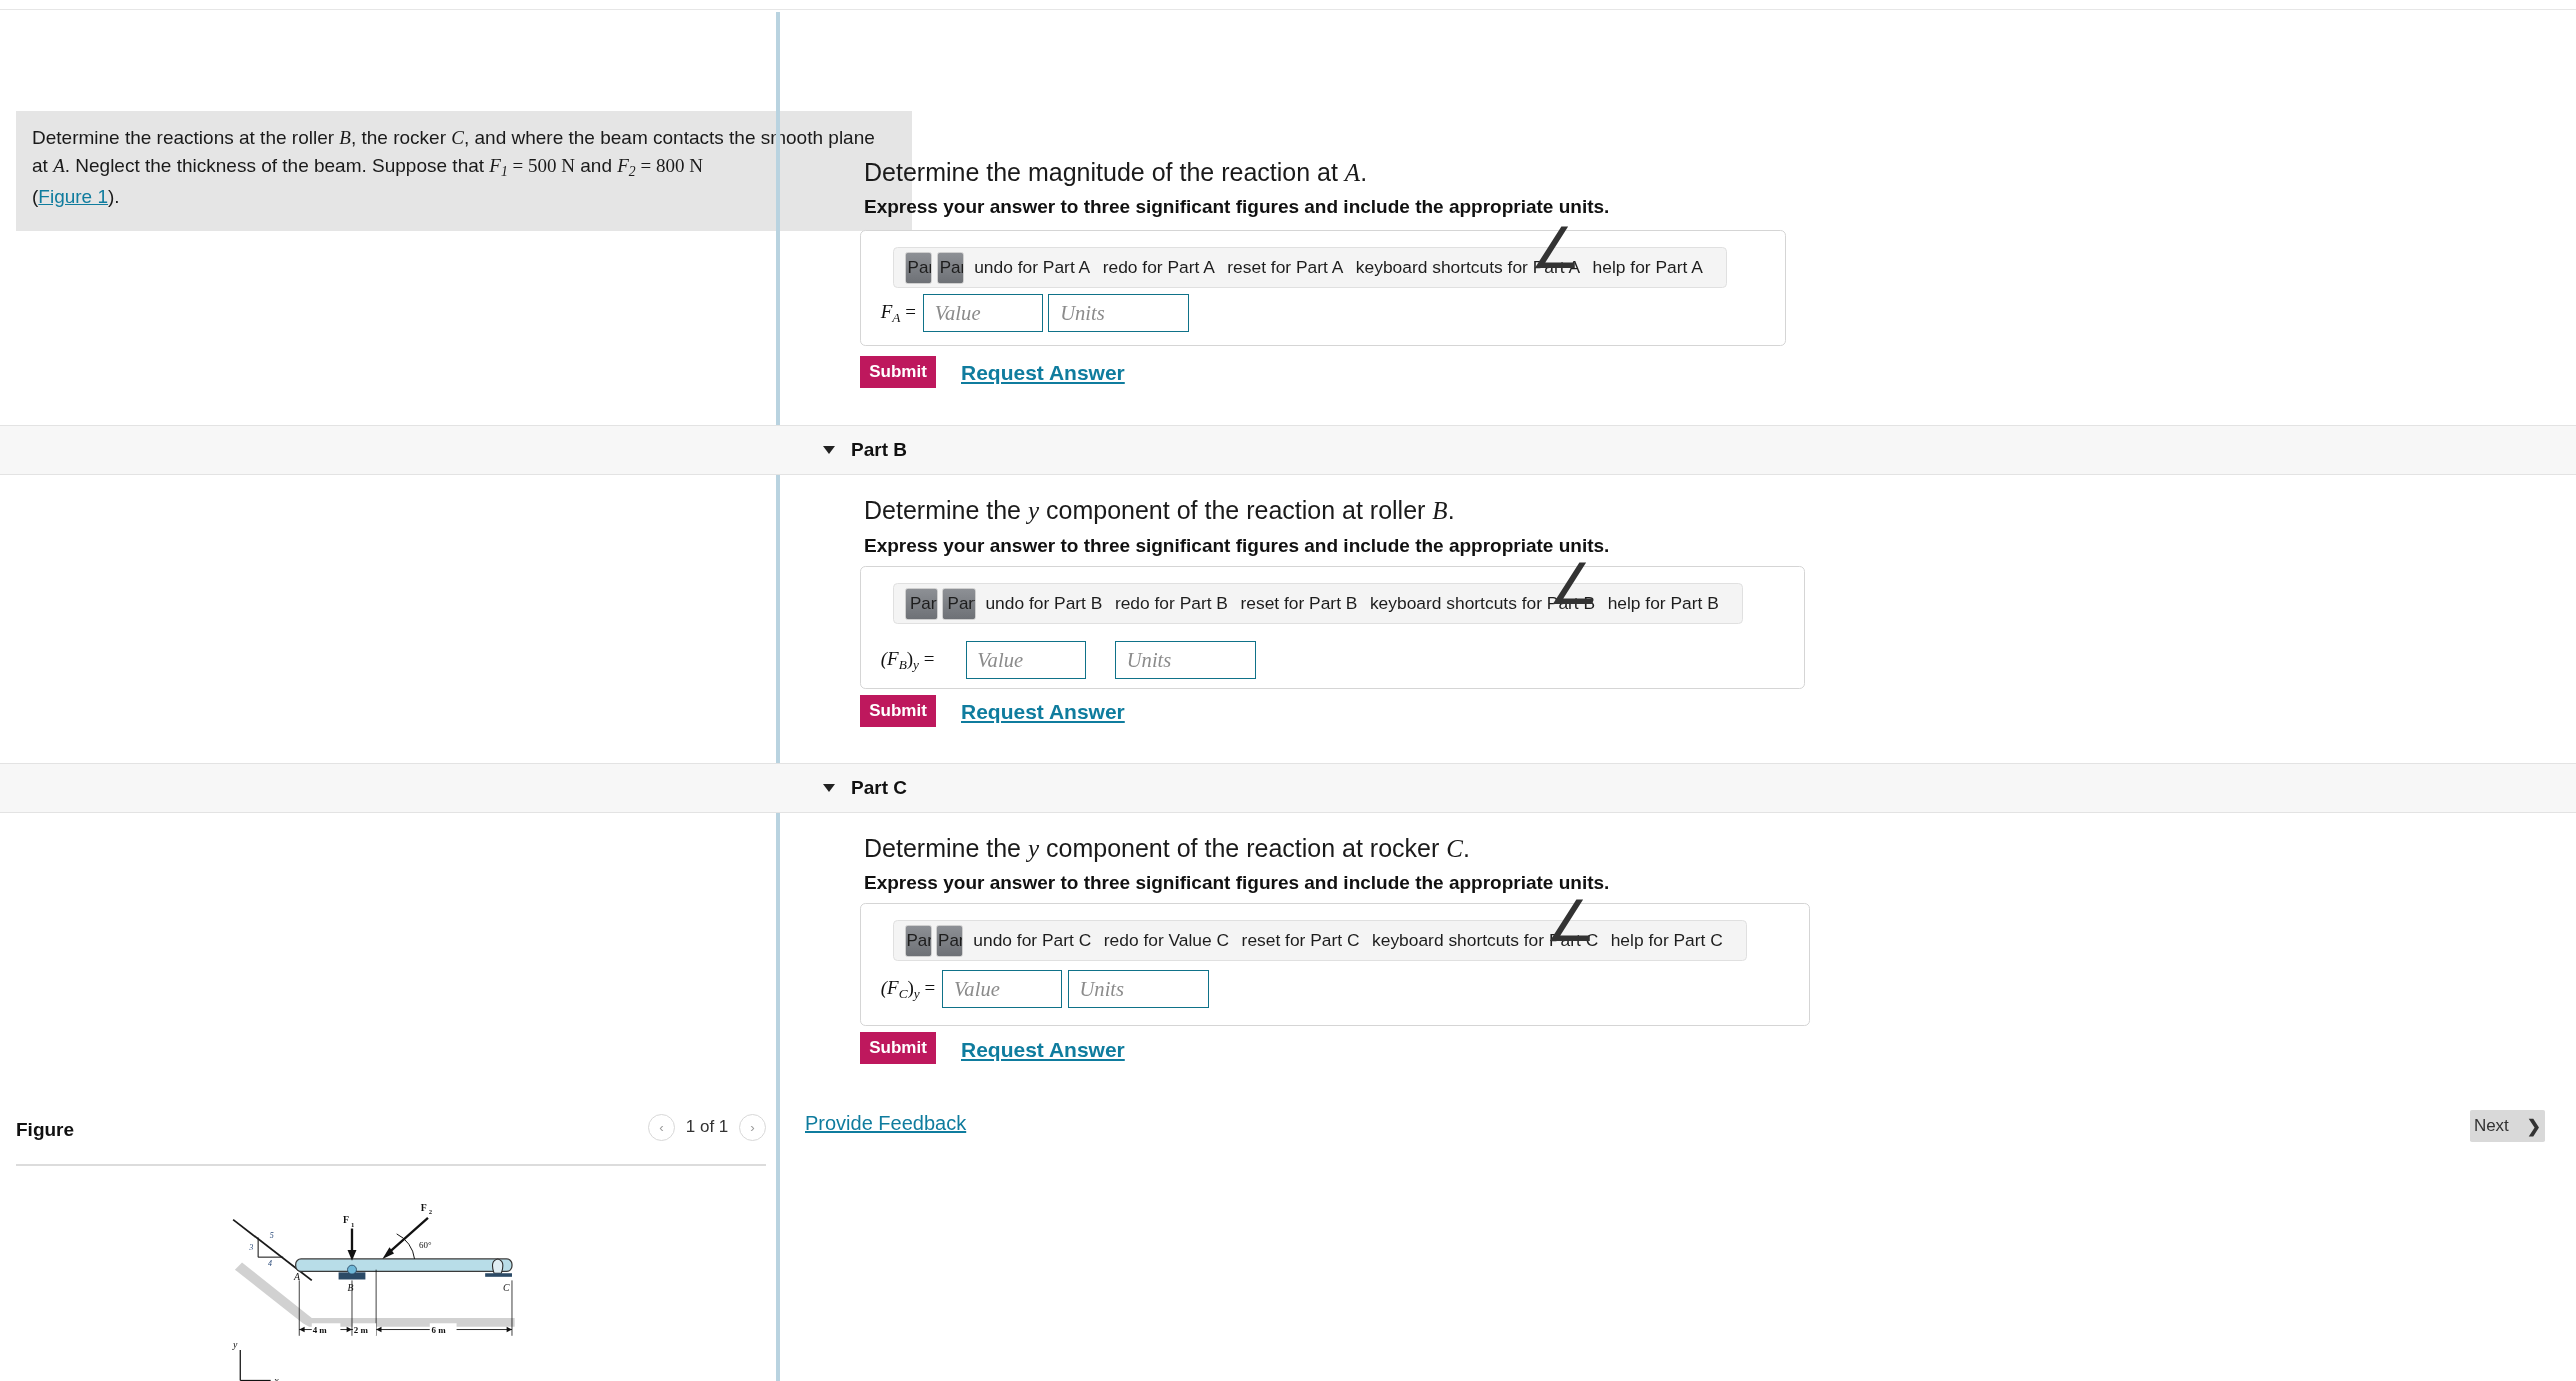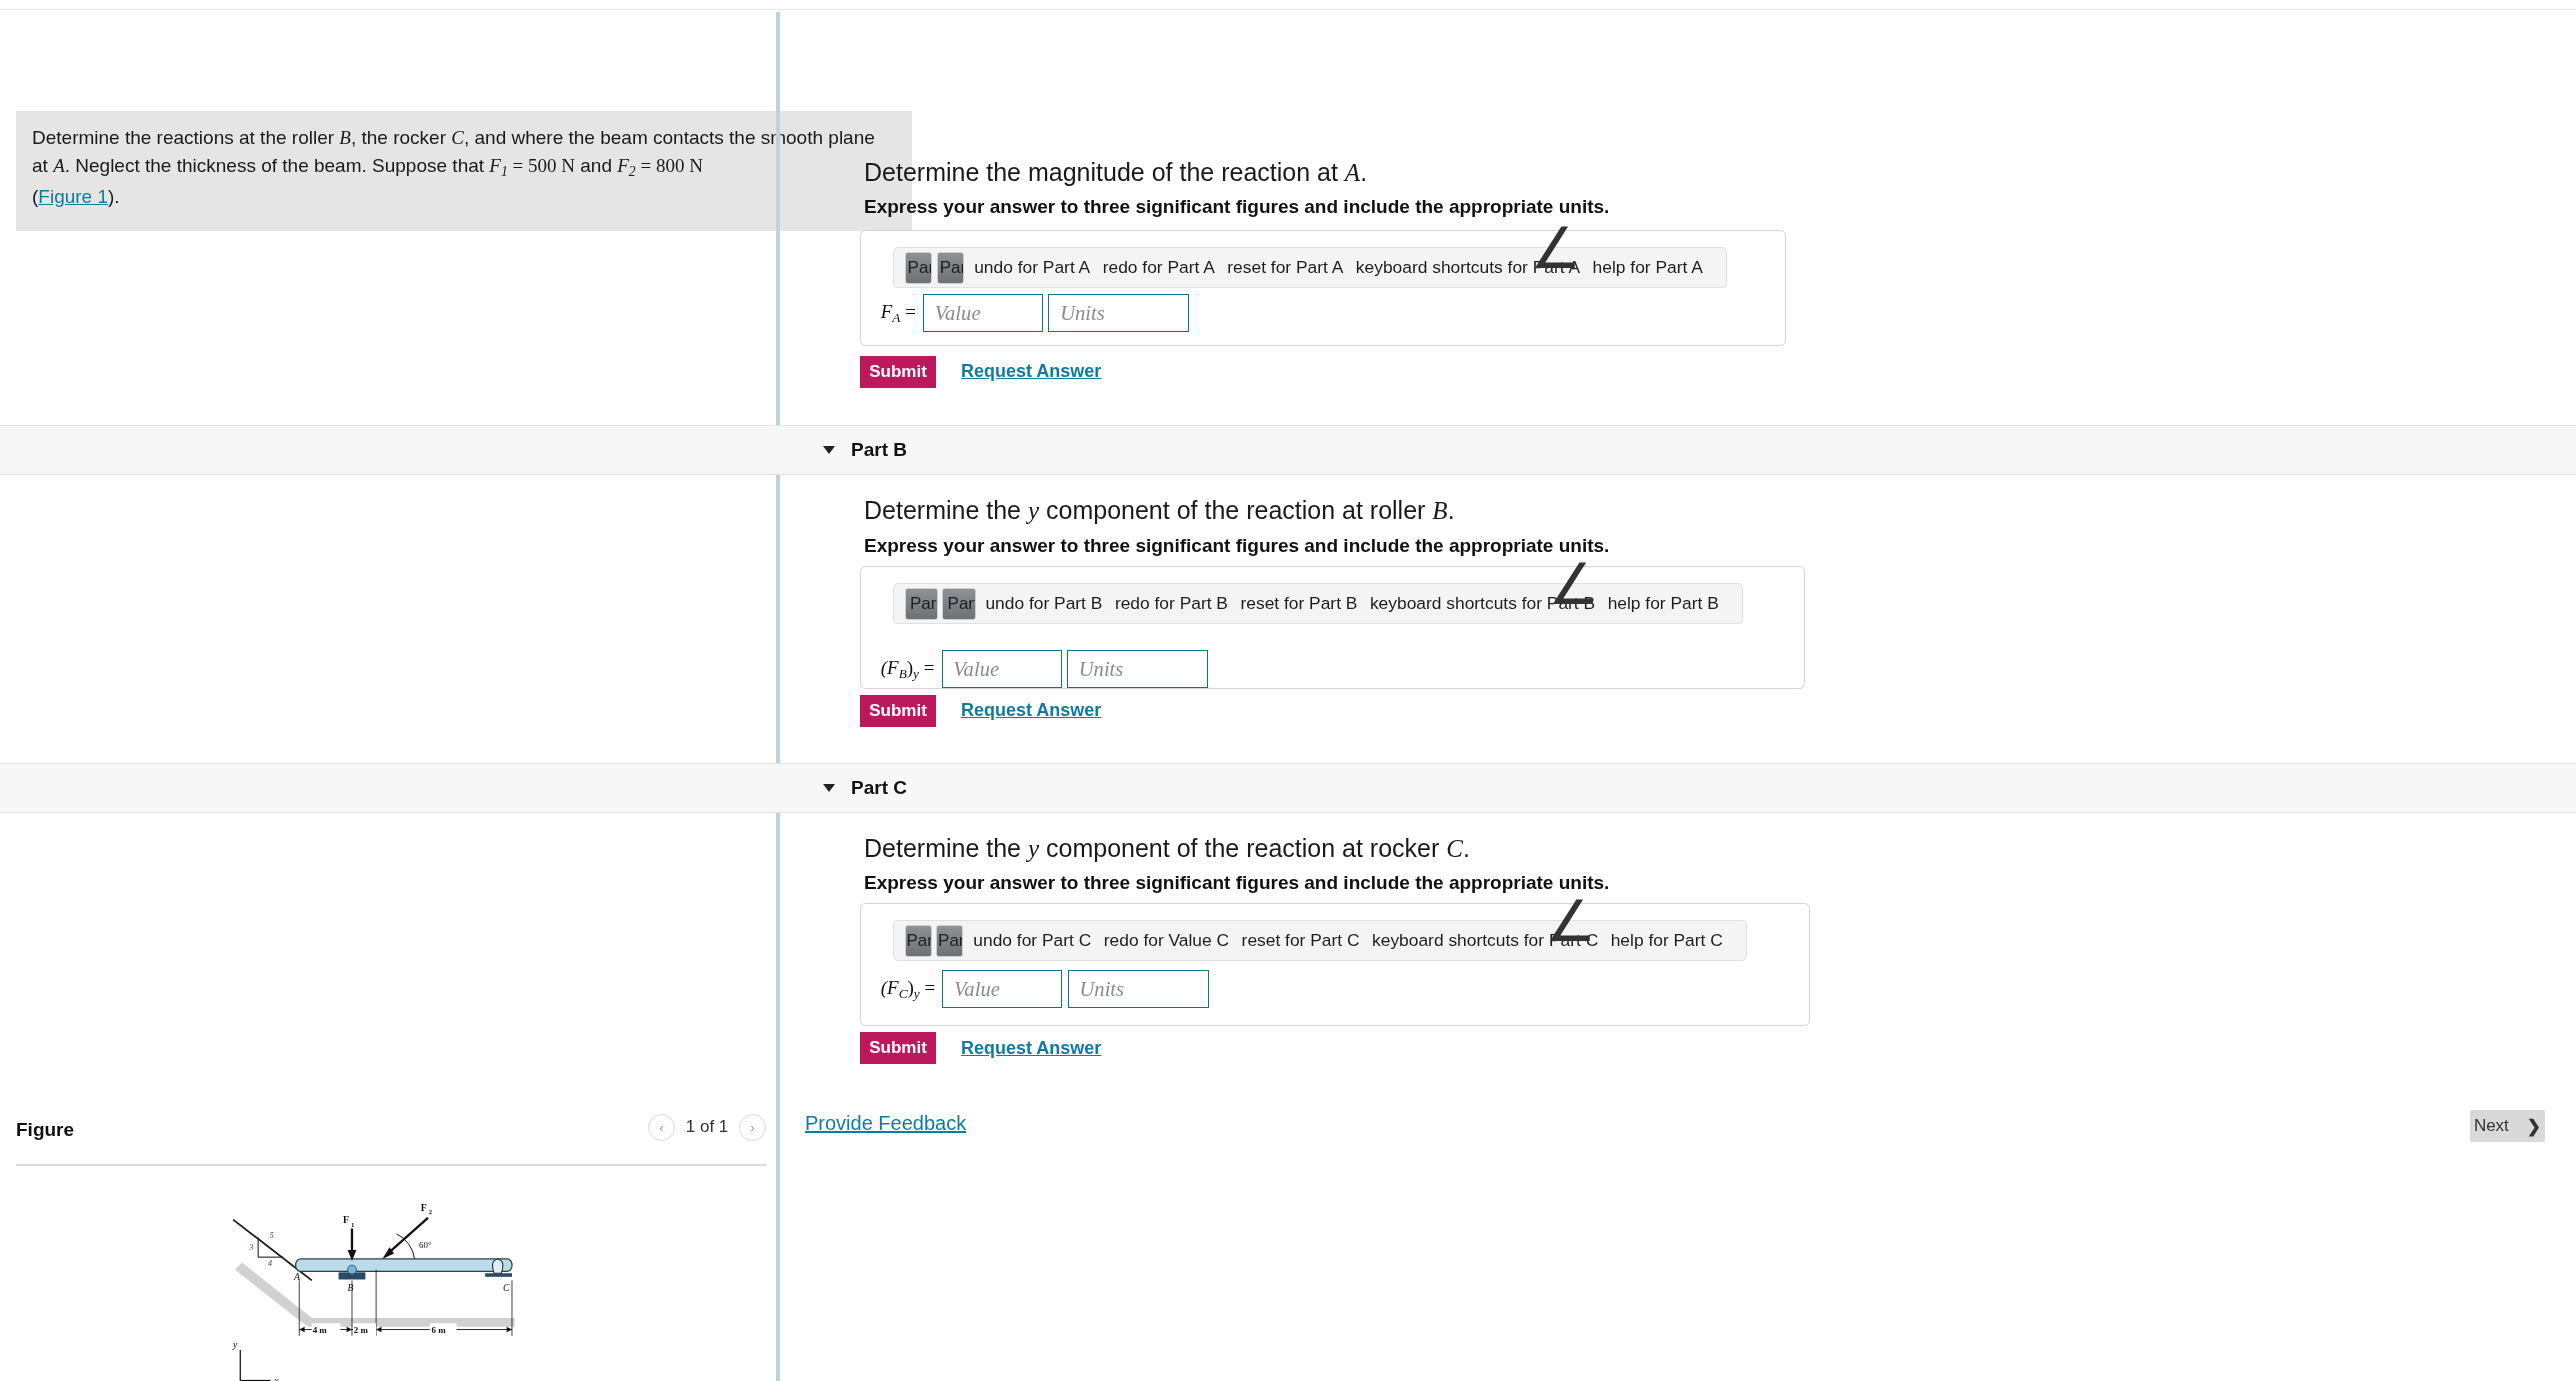--- a/index.html
+++ b/index.html
@@ -120,21 +120,21 @@
   .ansfield.value { width:120px; }
   .ansfield.units { width:141px; }
 
   .submit-btn {
     position:absolute; width:76px; height:32px; background:#be185d;
     color:#fff; font-size:17px; font-weight:bold;
     display:flex; align-items:center; justify-content:center;
     border:none; cursor:pointer; font-family:"Liberation Sans", sans-serif;
   }
   .req-link {
-    position:absolute; font-size:18px; font-weight:bold;
+    position:absolute; font-size:21px; font-weight:bold;
     color:#0f7c9e; text-decoration:underline; cursor:pointer;
   }
 
   .feedback-link {
     position:absolute; left:805px; top:1112px;
     font-size:20px; color:#0f7c9e; text-decoration:underline; cursor:pointer;
   }
   .next-btn {
     position:absolute; left:2470px; top:1110px; width:75px; height:32px;
     background:#d9d9d9; color:#333; font-size:17px;
@@ -284,21 +284,21 @@
       <span class="tb-img">for Part B</span>
       <span class="tb-img">for Part B</span>
       <span class="tb-txt sp">undo for Part B</span>
       <span class="tb-txt">redo for Part B</span>
       <span class="tb-txt">reset for Part B</span>
       <span class="tb-txt">keyboard shortcuts for Part B</span>
       <span class="tb-txt">help for Part B</span>
     </div>
     <div class="angle-glyph" style="left:687px; top:-10.7px;">∠</div>
 
-    <div class="eqrow" style="left:19.7px; top:83px;">
+    <div class="eqrow" style="left:19.7px; top:74px;gap:24px;">
       <span class="eqlabel"><span class="mi">(F</span><span class="s">B</span><span>)</span><span class="s">y</span><span> =</span></span>
       <div class="ansfield value">Value</div>
       <div class="ansfield units">Units</div>
     </div>
   </div>
 
   <button class="submit-btn" style="left:860px; top:695px;">Submit</button>
   <div class="req-link" style="left:961px; top:700px;">Request Answer</div>
 
   <div class="part-header" style="top:763px;">

